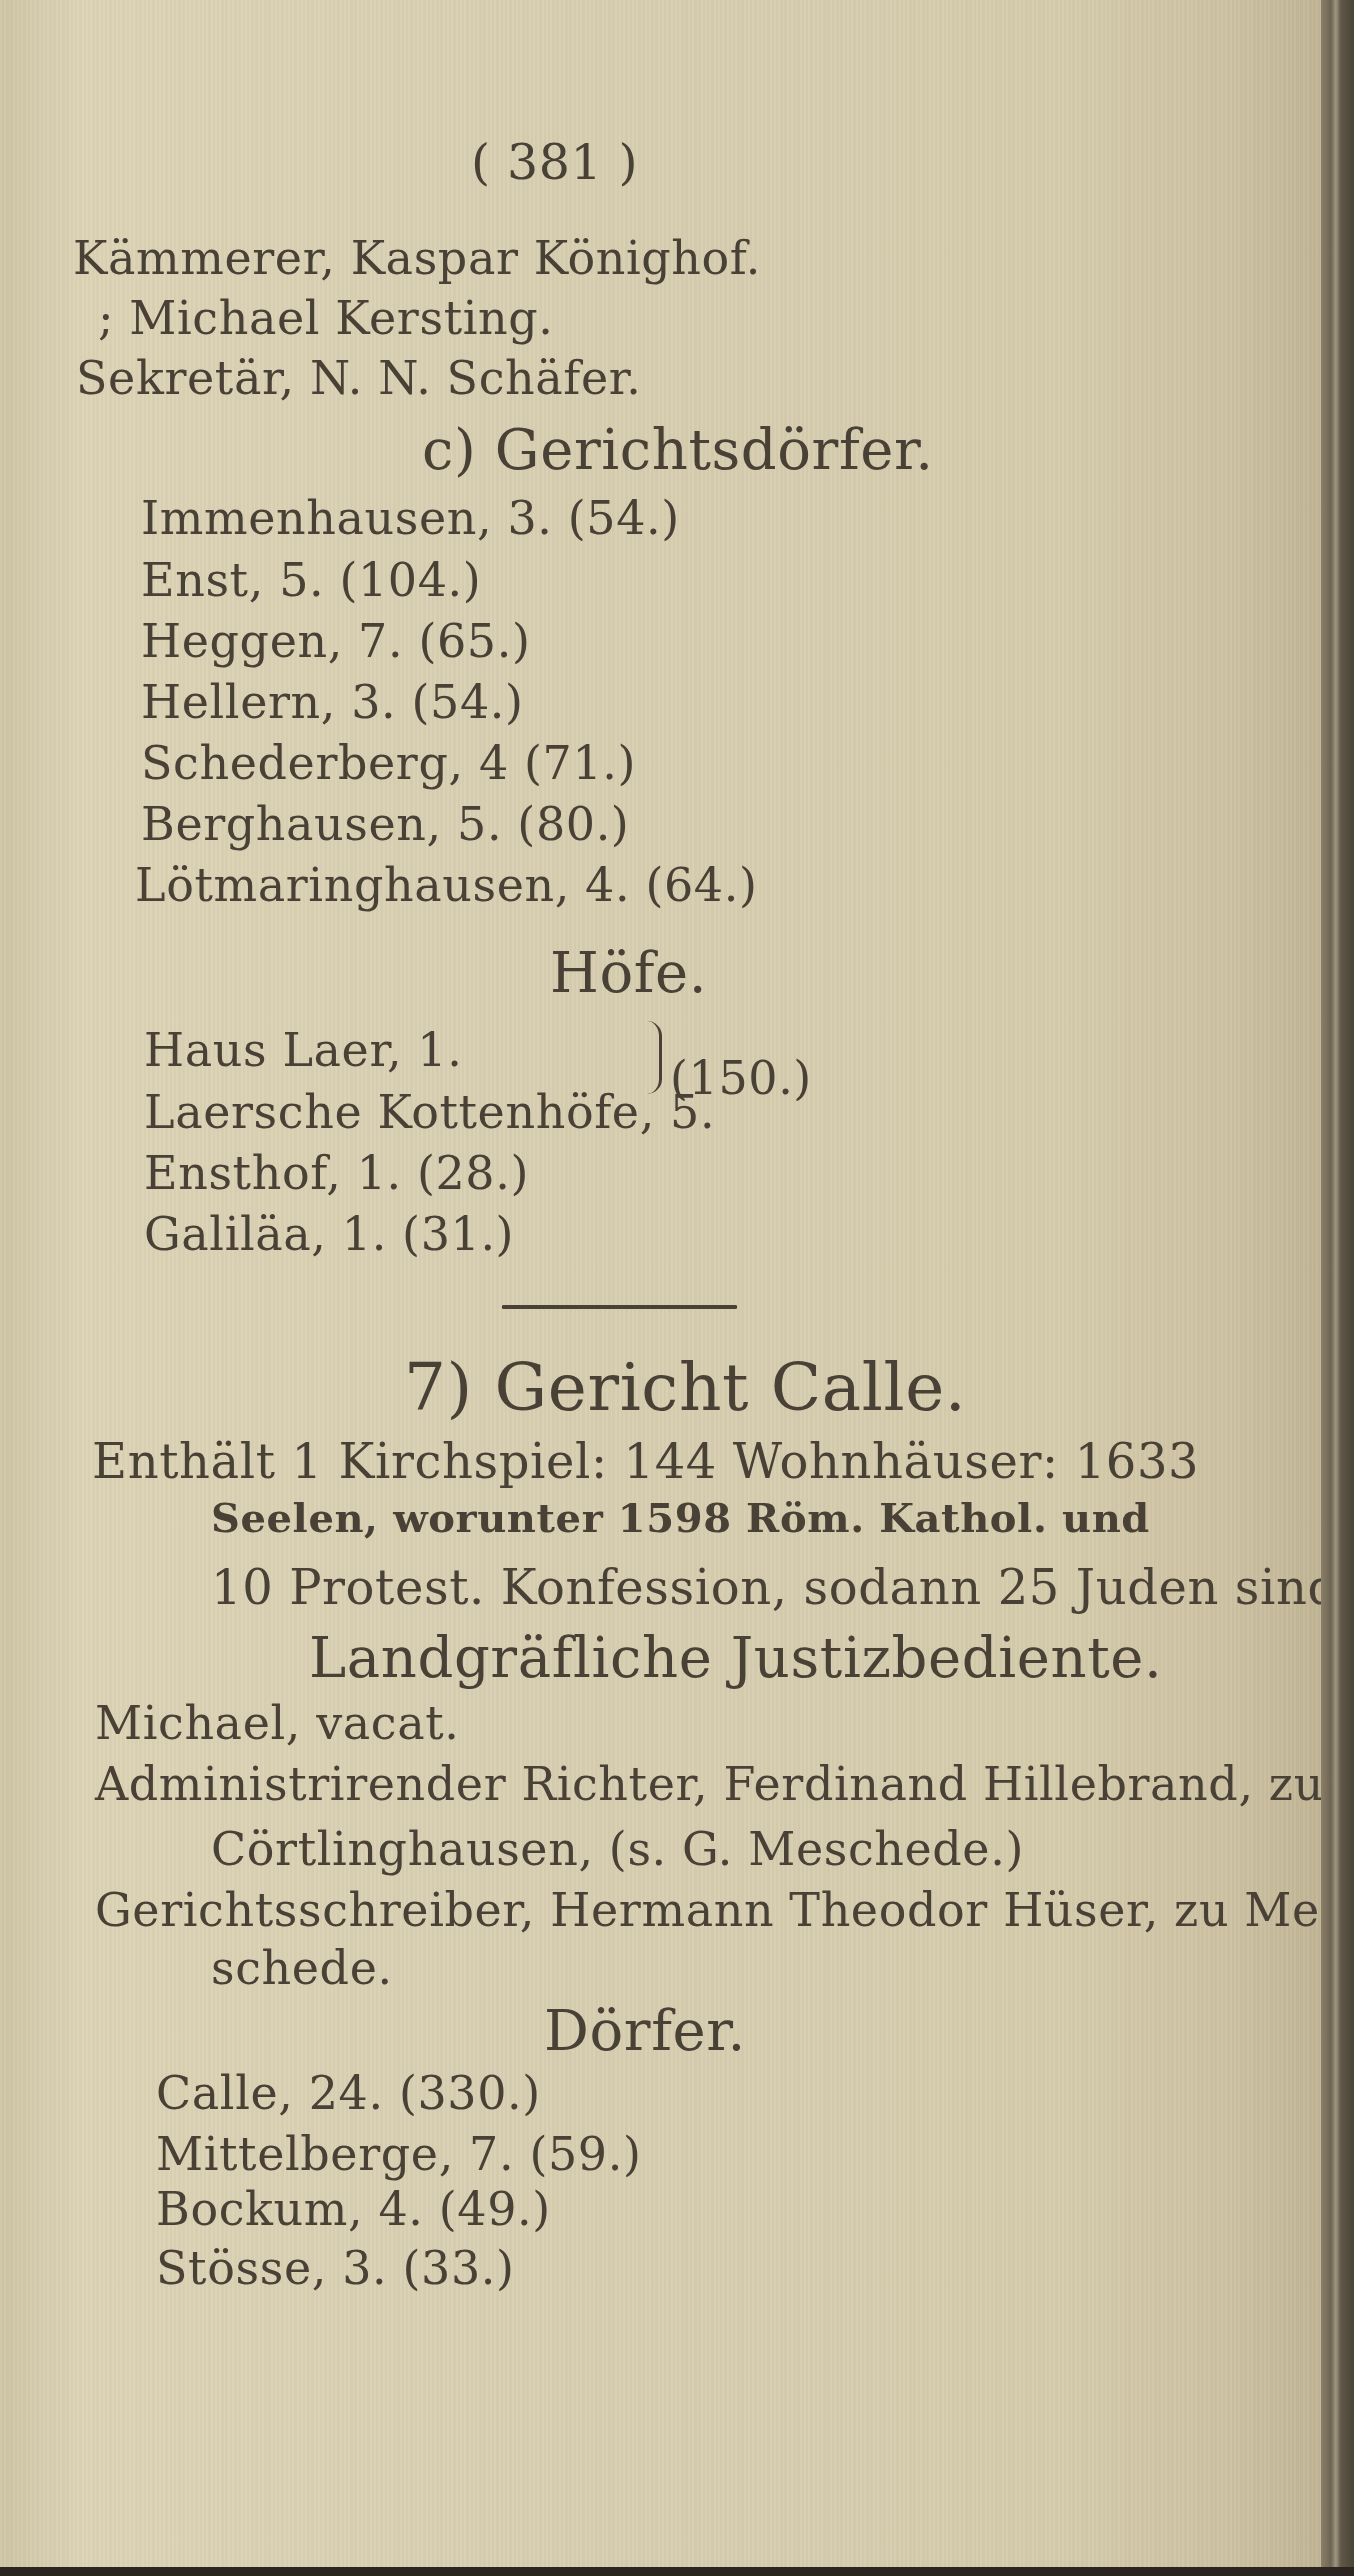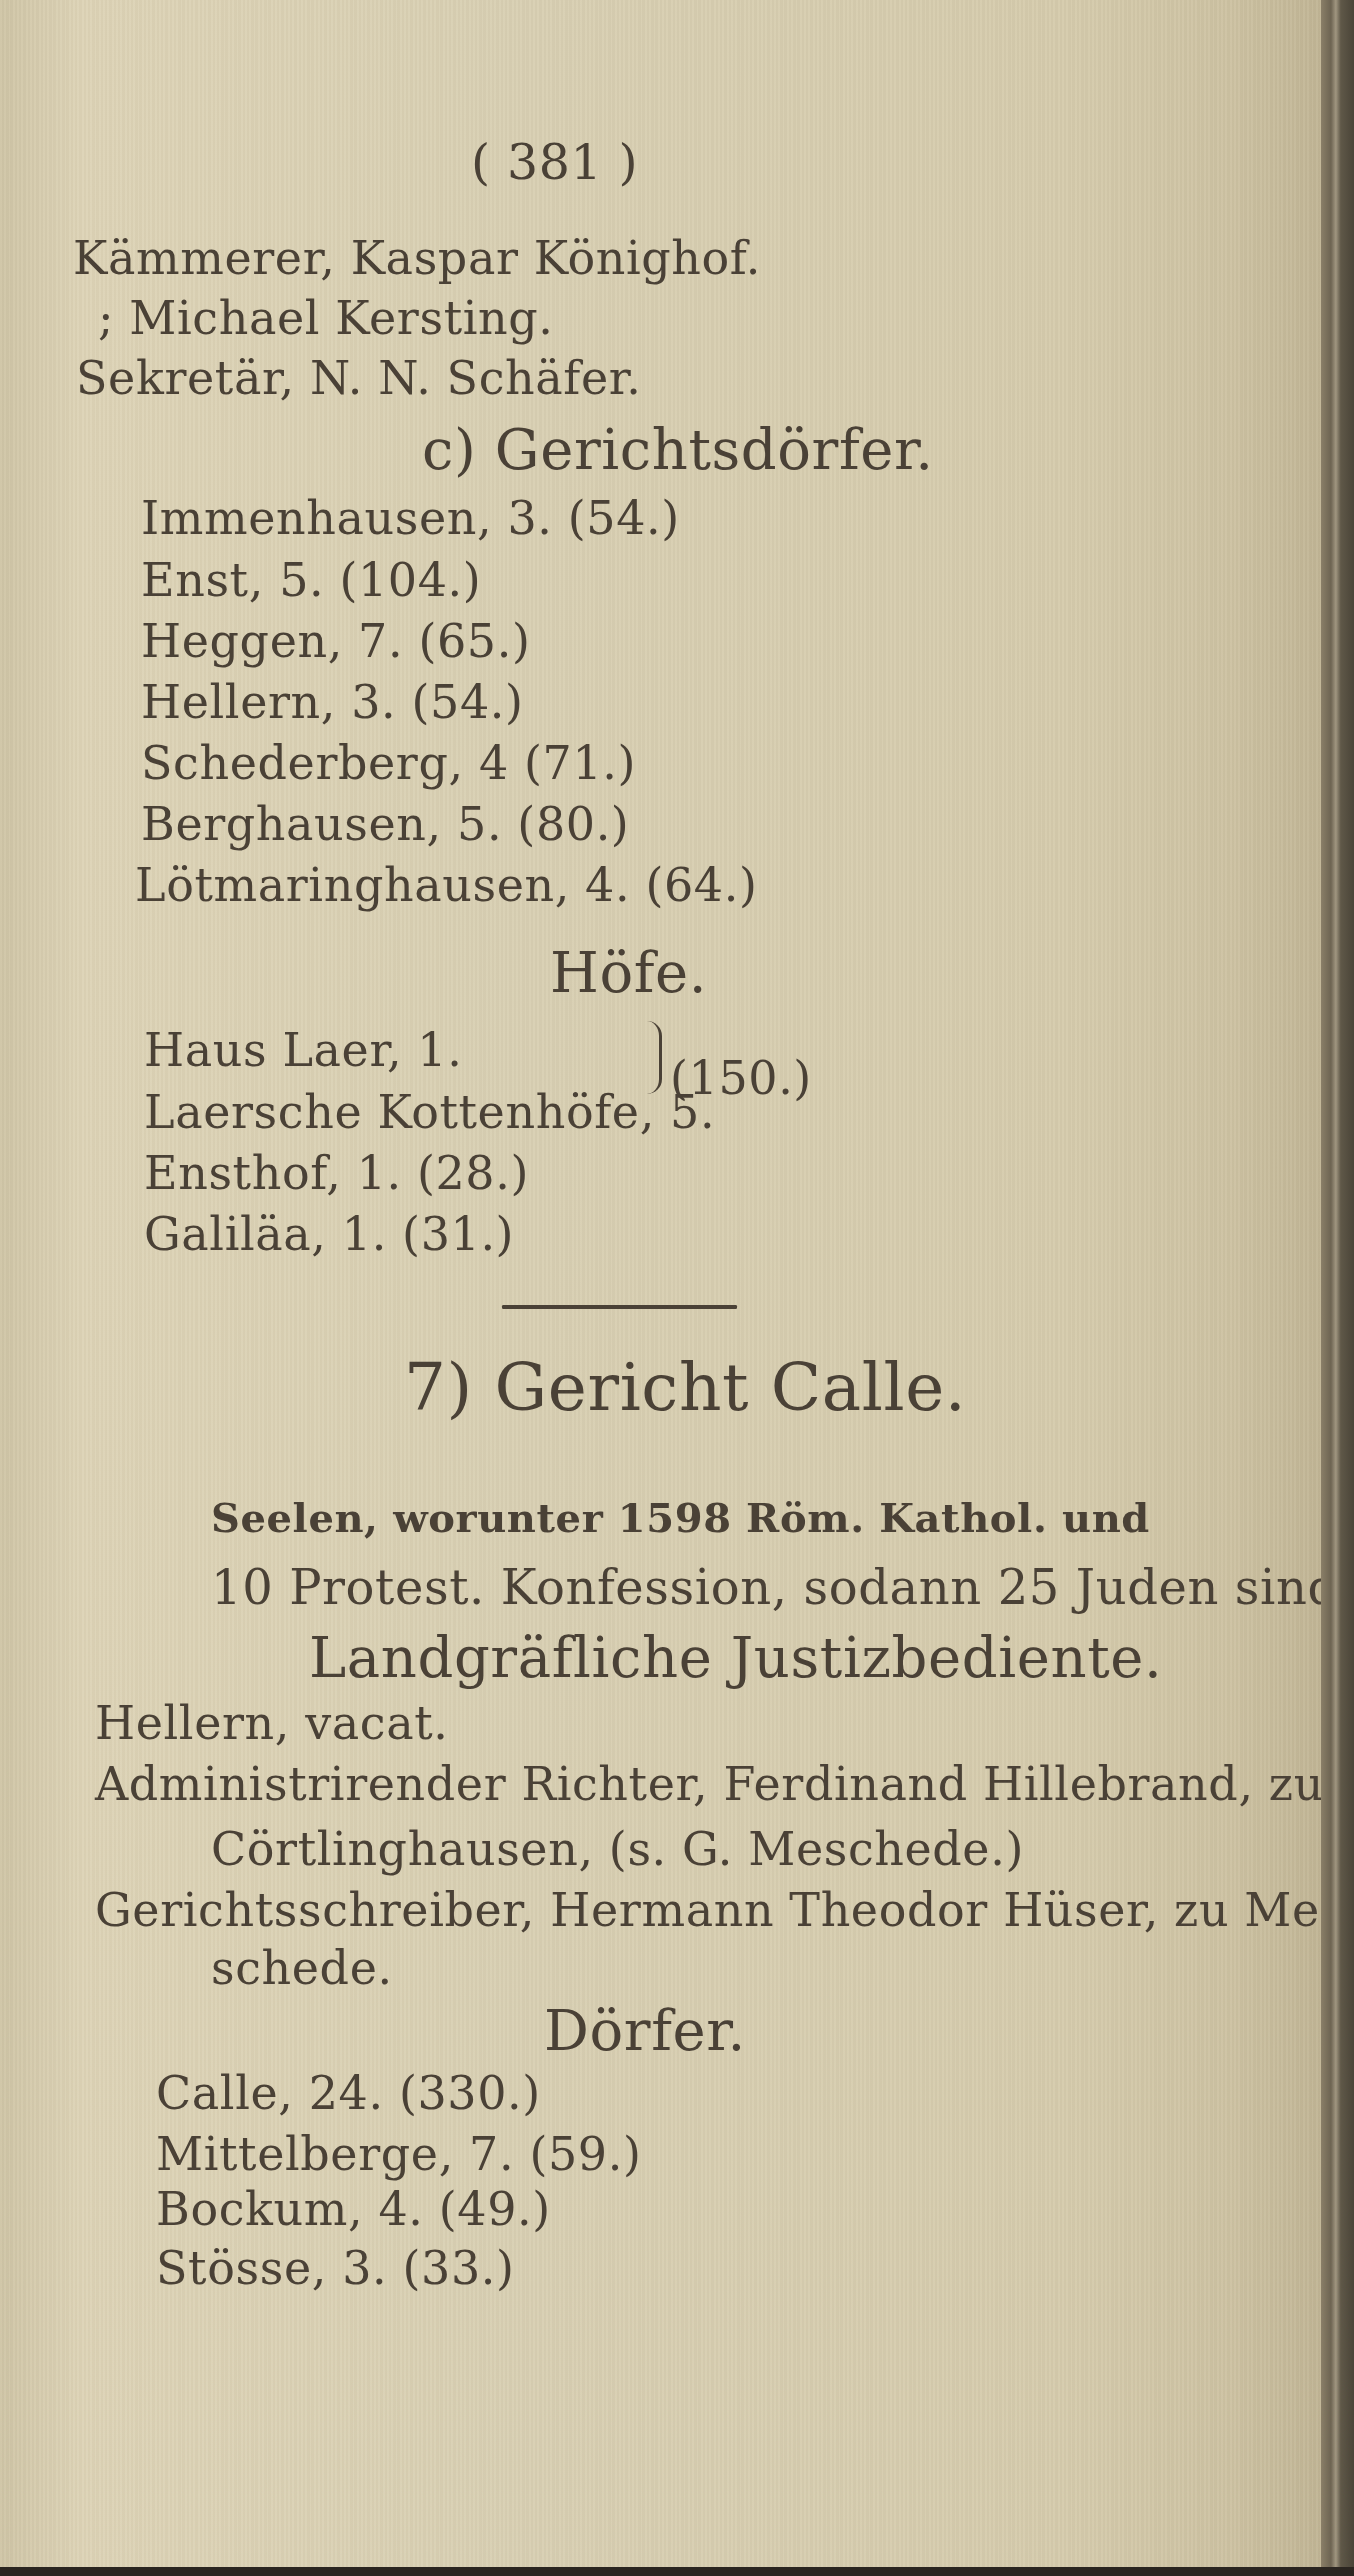--- a/index.html
+++ b/index.html
@@ -63,26 +63,27 @@
   <div class="line" style="left:144px; top:1089px;">Laersche Kottenhöfe, 5.</div>
   <div class="brace"></div>
   <div class="line" style="left:670px; top:1055px;">(150.)</div>
   <div class="line" style="left:144px; top:1150px;">Ensthof, 1. (28.)</div>
   <div class="line" style="left:144px; top:1211px;">Galiläa, 1. (31.)</div>
 
   <div class="rule"></div>
 
   <div class="line big-heading" style="left:404px; top:1355px;">7) Gericht Calle.</div>
 
+  <div class="line" style="left:92px; top:1437px; font-size:48px;">Enthält 1 Kirchspiel: 144 Wohnhäuser: 1633</div>
   <div class="line" style="left:211px; top:1498px; font-size:40px;font-weight:bold;">Seelen, worunter 1598 Röm. Kathol. und</div>
   <div class="line" style="left:211px; top:1563px; font-size:48px;">10 Protest. Konfession, sodann 25 Juden sind.</div>
 
   <div class="line heading" style="left:309px; top:1630px;">Landgräfliche Justizbediente.</div>
 
-  <div class="line" style="left:95px; top:1700px;">Hellern, vacat.</div>
+  <div class="line" style="left:95px; top:1700px;">Michael, vacat.</div>
   <div class="line" style="left:95px; top:1761px;">Administrirender Richter, Ferdinand Hillebrand, zu</div>
   <div class="line" style="left:211px; top:1826px;">Cörtlinghausen, (s. G. Meschede.)</div>
   <div class="line" style="left:95px; top:1887px;">Gerichtsschreiber, Hermann Theodor Hüser, zu Me=</div>
   <div class="line" style="left:211px; top:1945px;">schede.</div>
 
   <div class="line heading" style="left:544px; top:2003px;">Dörfer.</div>
 
   <div class="line" style="left:156px; top:2070px;">Calle, 24. (330.)</div>
   <div class="line" style="left:156px; top:2131px;">Mittelberge, 7. (59.)</div>
   <div class="line" style="left:156px; top:2186px;">Bockum, 4. (49.)</div>

